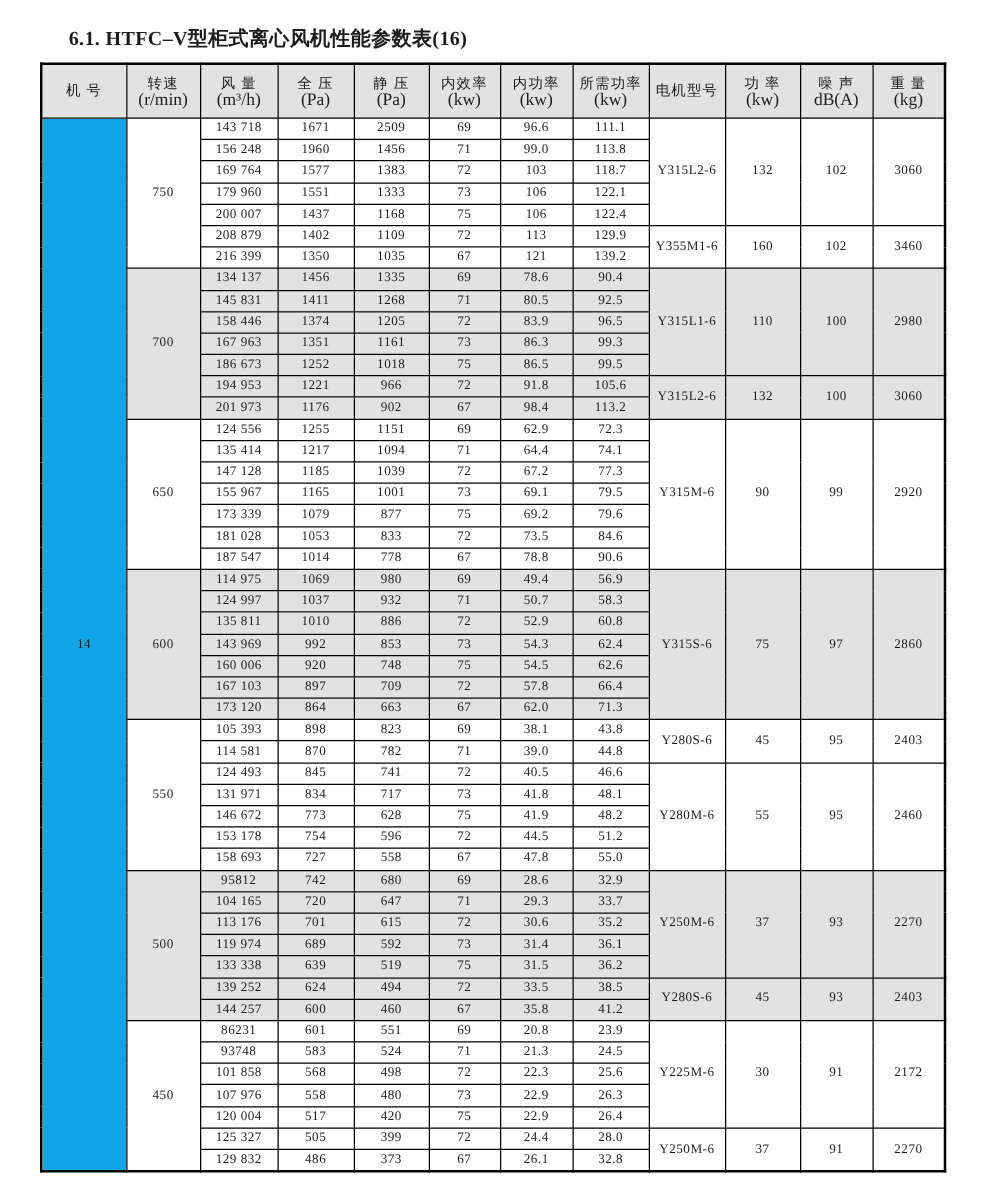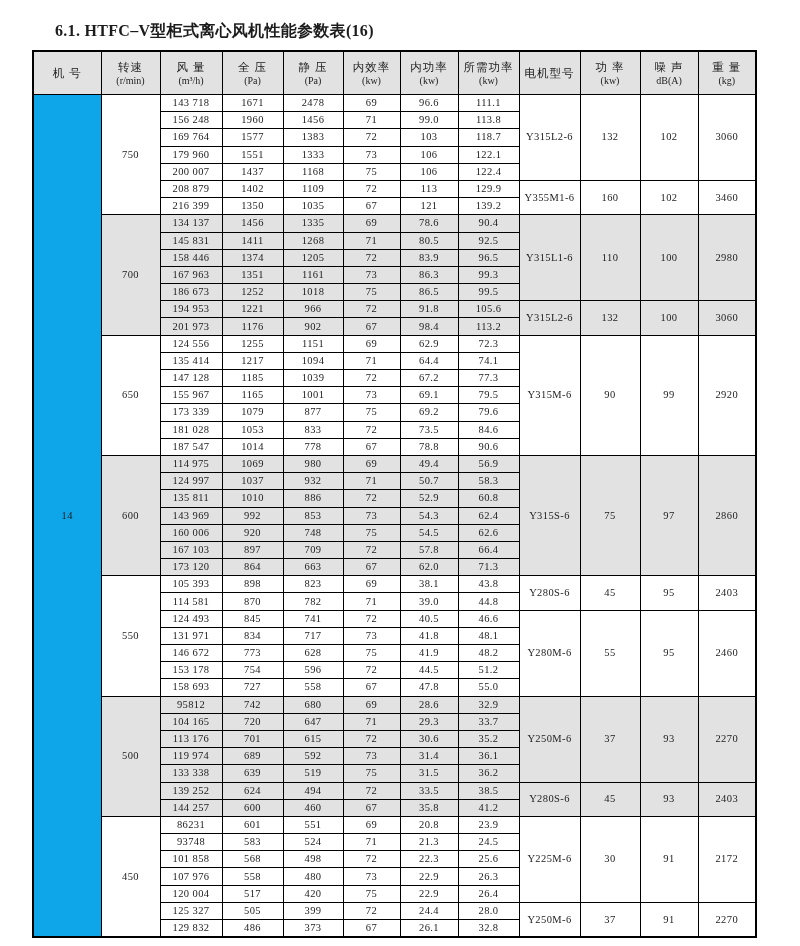--- a/index.html
+++ b/index.html
@@ -43,21 +43,21 @@
     overflow: hidden;
     white-space: nowrap;
   }
   .perf-table thead th {
     height: 42px;
     background: #e2e2e2;
     font-weight: normal;
     font-size: 11.5px;
   }
   .h-label { line-height: 14px; letter-spacing: 1px; }
-  .h-unit  { line-height: 13px; font-size: 10px; letter-spacing: 0; }
+  .h-unit  { line-height: 13px; font-size: 14px; letter-spacing: 0; }
   .perf-table tbody td {
     height: 16.2px;
     font-size: 10.5px;
     letter-spacing: 0.4px;
     line-height: 16px;
   }
   td.shaded-cell { background: #e2e2e2; }
   td.machine-cell { background: #0ea5e9; font-size: 11px; letter-spacing: 1px; }
   td.speed-cell { font-size: 10.5px; }
   td.motor-model-cell { font-size: 10px; letter-spacing: 0.6px; }
@@ -132,21 +132,21 @@
             <div class="h-unit">(kg)</div>
           </th>
         </tr>
     </thead>
     <tbody id="table-body">
         <tr>
           <td rowspan="49" class="machine-cell">14</td>
           <td rowspan="7" class="speed-cell">750</td>
           <td>143 718</td>
           <td>1671</td>
-          <td>2478</td>
+          <td>2509</td>
           <td>69</td>
           <td>96.6</td>
           <td>111.1</td>
           <td rowspan="5" class="motor-model-cell ">Y315L2-6</td>
           <td rowspan="5" class="">132</td>
           <td rowspan="5" class="">102</td>
           <td rowspan="5" class="">3060</td>
         </tr>
         <tr>
           <td>156 248</td>

